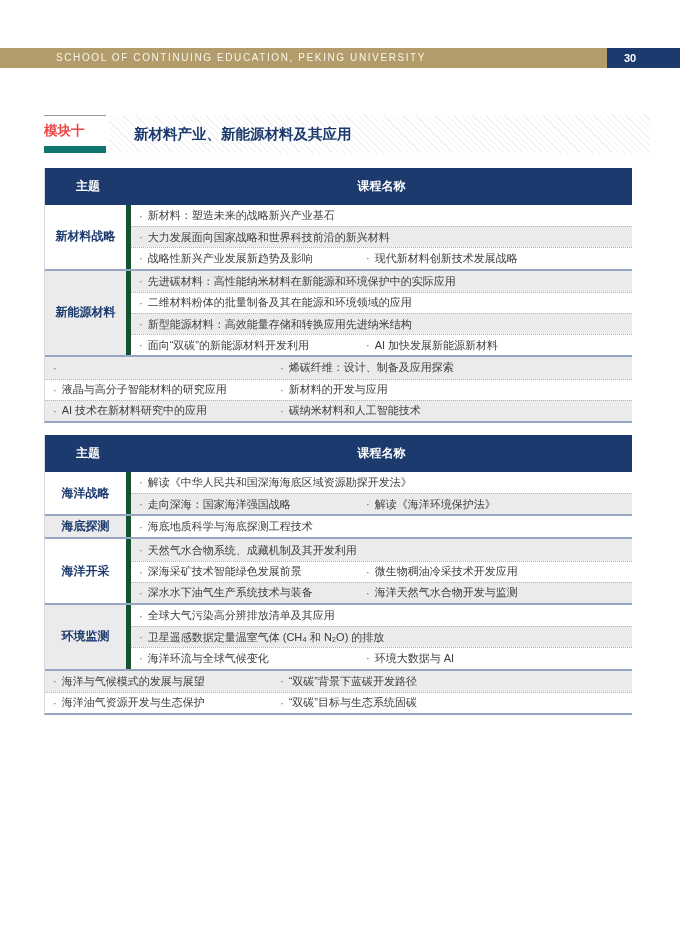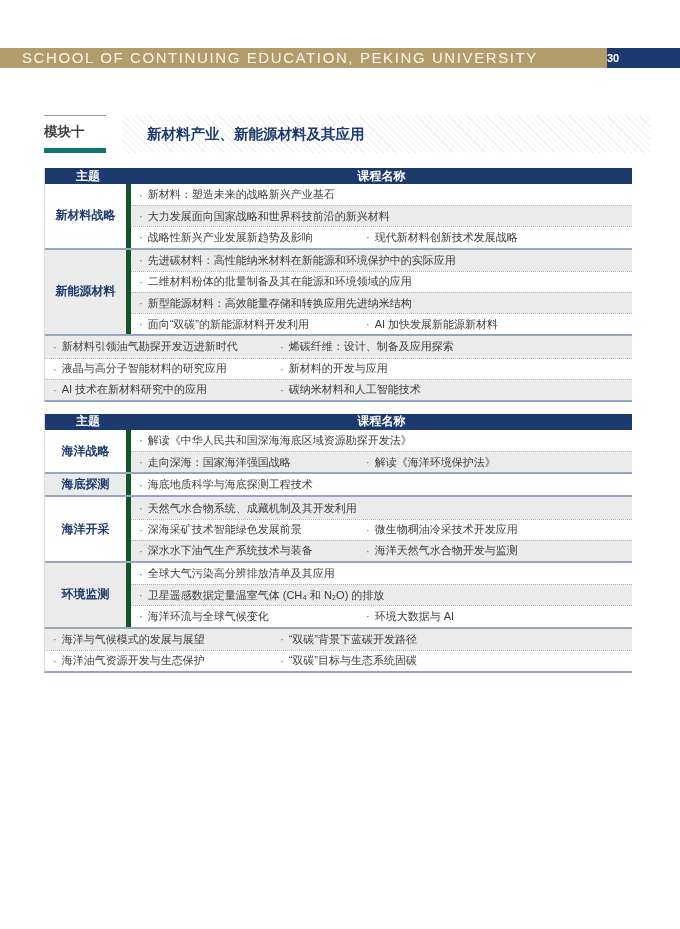--- a/index.html
+++ b/index.html
@@ -3,40 +3,40 @@
 <meta charset="utf-8">
 <style>
   * { margin:0; padding:0; box-sizing:border-box; }
   html,body { background:#ffffff; }
   body { font-family:"Liberation Sans","DejaVu Sans",sans-serif; }
   .page { position:relative; width:680px; height:929px; background:#ffffff; overflow:hidden; }
 
   
   .topbar { position:absolute; top:48px; left:0; width:680px; height:20px;
             background:#b39c6c; display:flex; align-items:stretch; }
-  .topbar-title { flex:1; color:#faf6ec; font-size:15px; letter-spacing:1.6px;
-                  line-height:20px; padding-left:22px; white-space:nowrap; overflow:hidden; }
+  .topbar-title { flex:1; color:#faf6ec; font-size:10px; letter-spacing:1.6px;
+                  line-height:20px; padding-left:56px; white-space:nowrap; overflow:hidden; }
   .pagenum-box { width:73px; background:#1c3a6d; color:#ffffff; font-weight:bold;
-                 font-size:11px; line-height:20px; }
+                 font-size:11px; line-height:20px; padding-left:17px; }
 
   .content { padding-top:115px; }
 
   
   .module-head { margin-left:44px; margin-right:30px; display:flex; height:38px; }
-  .module-label { width:62px; margin-right:16px; border-top:1px solid #9b9b9b;
-                  border-bottom:5px solid #0f766e; display:flex; align-items:center;
-                  font-weight:bold; font-size:13.5px; color:#404040; white-space:nowrap; }
+  .module-label { width:62px; margin-right:3px; border-top:1px solid #9b9b9b;
+                  border-bottom:7px solid #0f766e; display:flex; align-items:center;
+                  font-weight:bold; font-size:13.5px; color:#ef4444; white-space:nowrap; }
   .module-title-bar { flex:1; display:flex; align-items:center; padding-left:25px;
       background:repeating-linear-gradient(45deg, rgba(0,0,0,0.055) 0px, rgba(0,0,0,0.055) 1px, rgba(0,0,0,0) 1px, rgba(0,0,0,0) 4.5px);
       font-weight:bold; font-size:14.5px; color:#1c3a6d; }
 
   
   .table { margin-left:44px; width:588px; border-bottom:2px solid #96a5c0;
            border-left:1px solid #d7d9de; }
-  .thead { display:flex; height:16px; background:#1c3a6d; color:#ffffff;
+  .thead { display:flex; height:37px; background:#1c3a6d; color:#ffffff;
            font-weight:bold; font-size:12px; }
   .th-topic { width:86px; display:flex; align-items:center; justify-content:center; }
   .th-course { flex:1; display:flex; align-items:center; justify-content:center; }
   .tgroup { display:flex; }
   .tgroup + .tgroup { border-top:2px solid #96a5c0; }
   .topic-cell { width:86px; display:flex; align-items:center; justify-content:center;
                 font-weight:bold; font-size:12px; color:#1c3a6d;
                 border-right:5px solid #14532d; text-align:center; }
   .topic-cell.alt { background:#ebebeb;text-align:right; }
   .rows { flex:1; display:flex; flex-direction:column; }
@@ -128,21 +128,20 @@
                 <span class="txt">AI 加快发展新能源新材料</span>
               </span>
             </div>
           </div>
         </div>
         <div class="tgroup">
           <div class="rows">
             <div class="crow alt">
               <span class="item first-of-two">
                 <span class="bullet">·</span>
-                <span class="txt">新材料引领油气勘探开发迈进新时代</span>
               </span>
               <span class="item">
                 <span class="bullet">·</span>
                 <span class="txt">烯碳纤维：设计、制备及应用探索</span>
               </span>
             </div>
             <div class="crow">
               <span class="item first-of-two">
                 <span class="bullet">·</span>
                 <span class="txt">液晶与高分子智能材料的研究应用</span>

